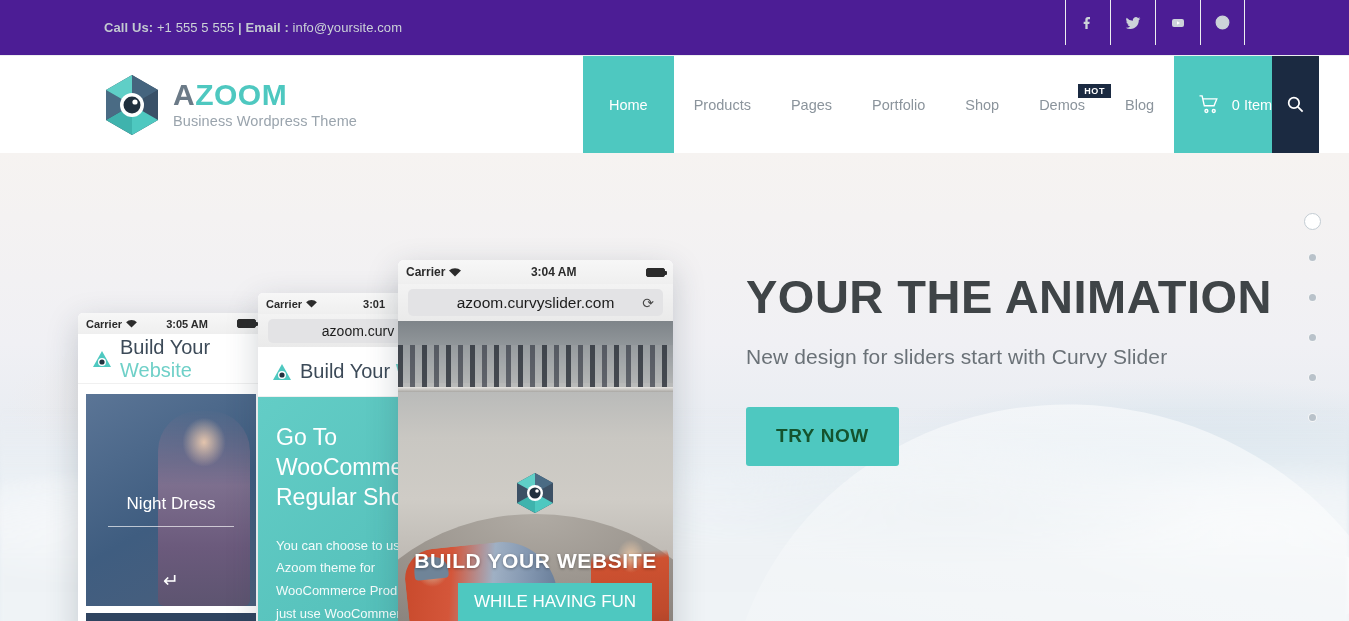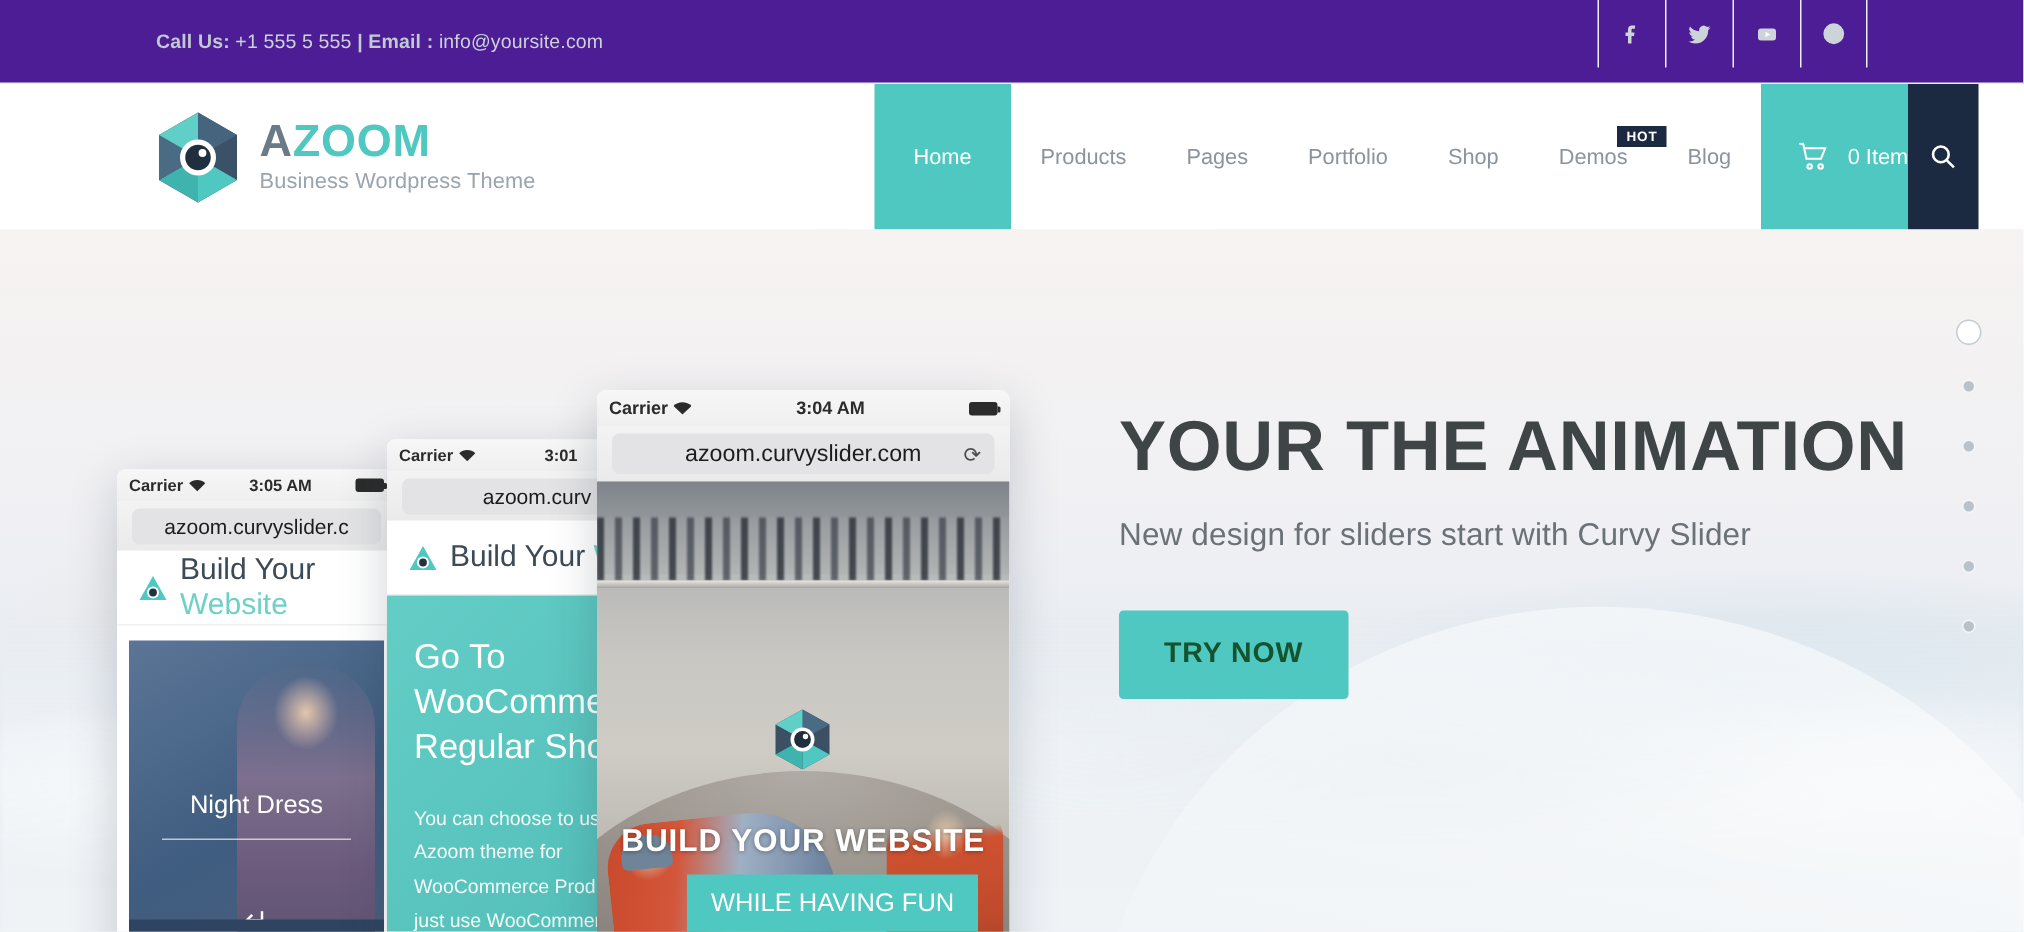--- a/index.html
+++ b/index.html
@@ -486,23 +486,20 @@
     <div class="ios-status">
       <span class="carrier">
         <span>Carrier</span>
         <svg width="11" height="9" viewBox="0 0 12 10">
             <path d="M6 9.4L0 3.6A8.6 8.6 0 0 1 12 3.6z" fill="#2b2b2b"></path>
           </svg>
       </span>
       <span class="time">3:05 AM</span>
       <span class="batt"></span>
     </div>
-    <div class="ios-urlbar">
-      <div class="pill">azoom.curvyslider.c</div>
-    </div>
     <div class="site-head">
       <svg class="tri-logo" viewBox="0 0 20 18">
         <polygon points="10,1 19,17 1,17" fill="#4ec8c0"></polygon>
         <circle cx="10" cy="12" r="4" fill="#fff"></circle>
           <circle cx="10" cy="12" r="2.6" fill="#23323f"></circle>
       </svg>
       <span><span>Build Your </span><span class="tealword">Website</span></span>
     </div>
     <div class="prod">
       <div class="fig"></div>

